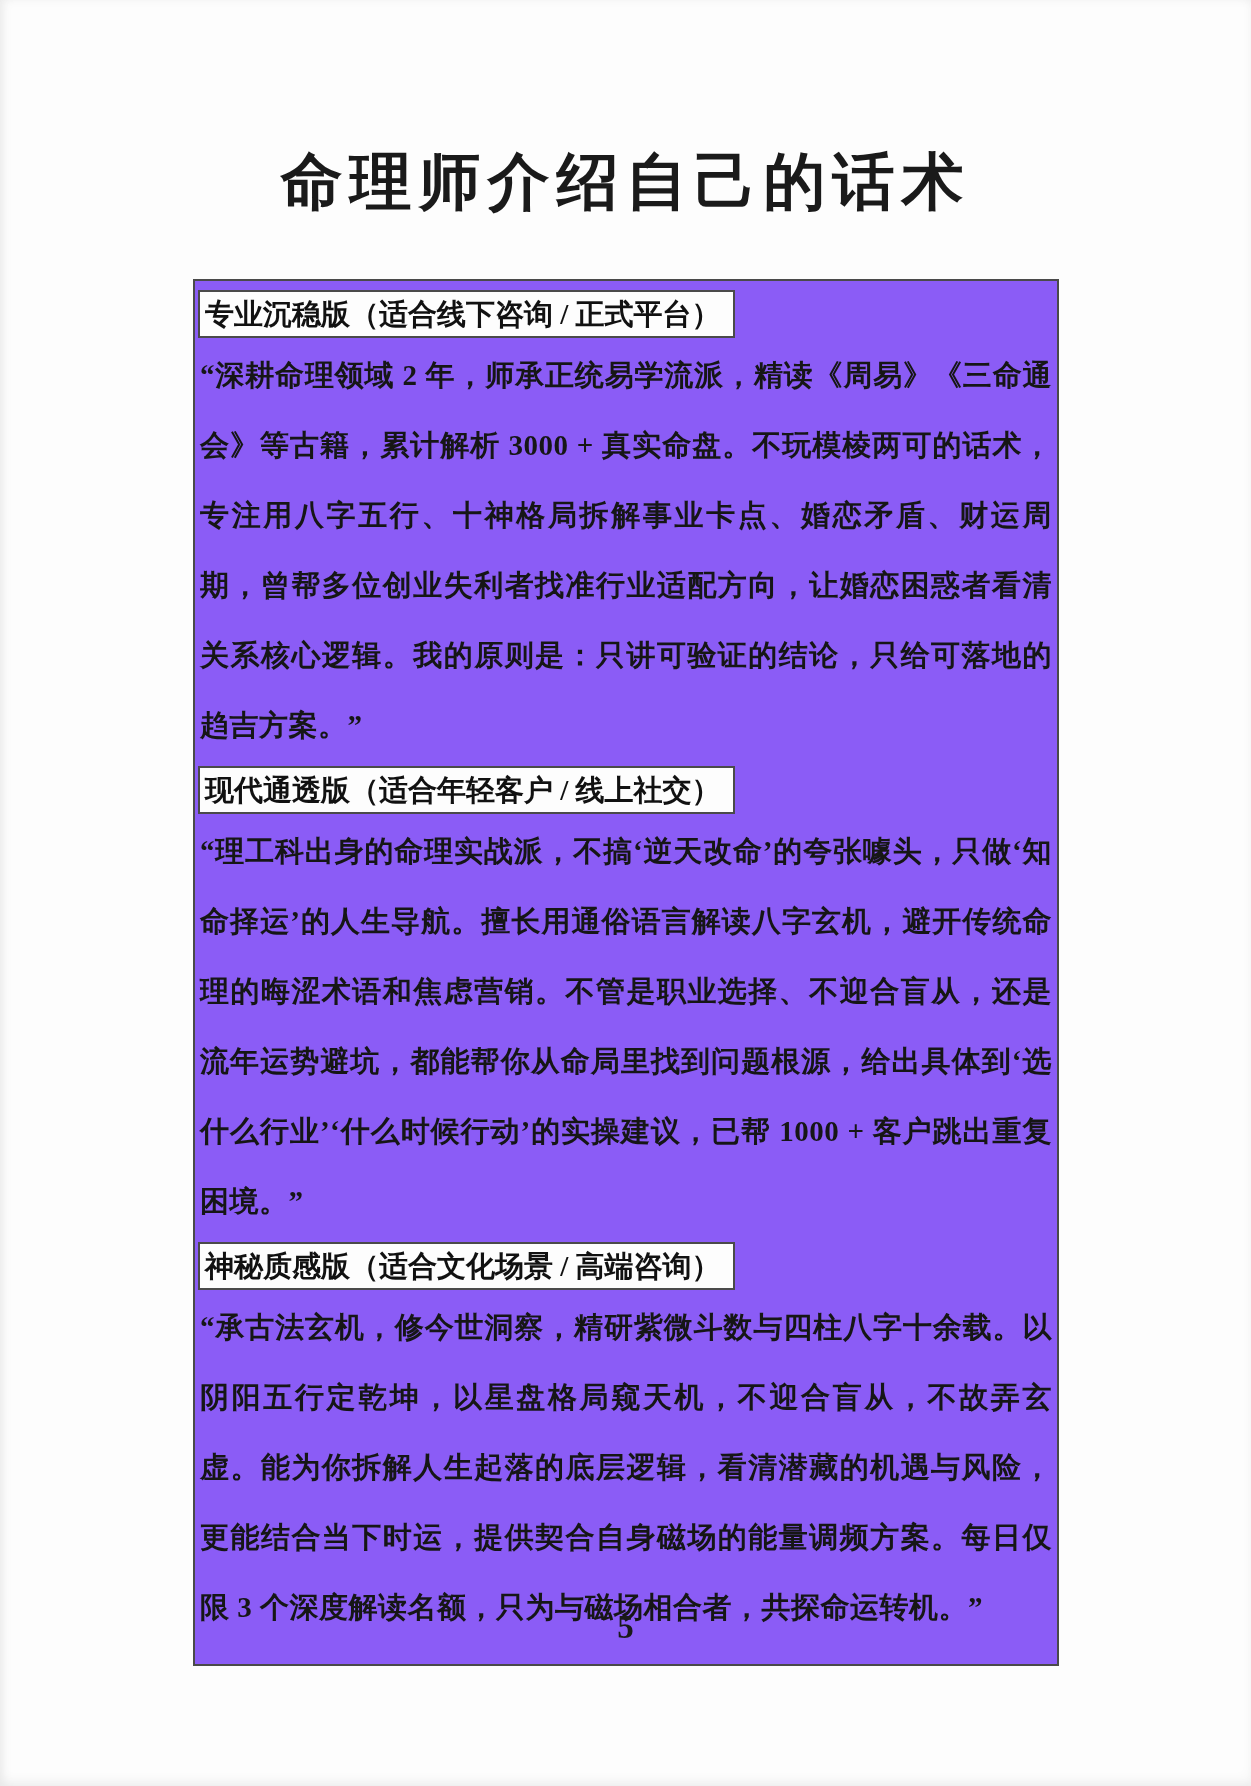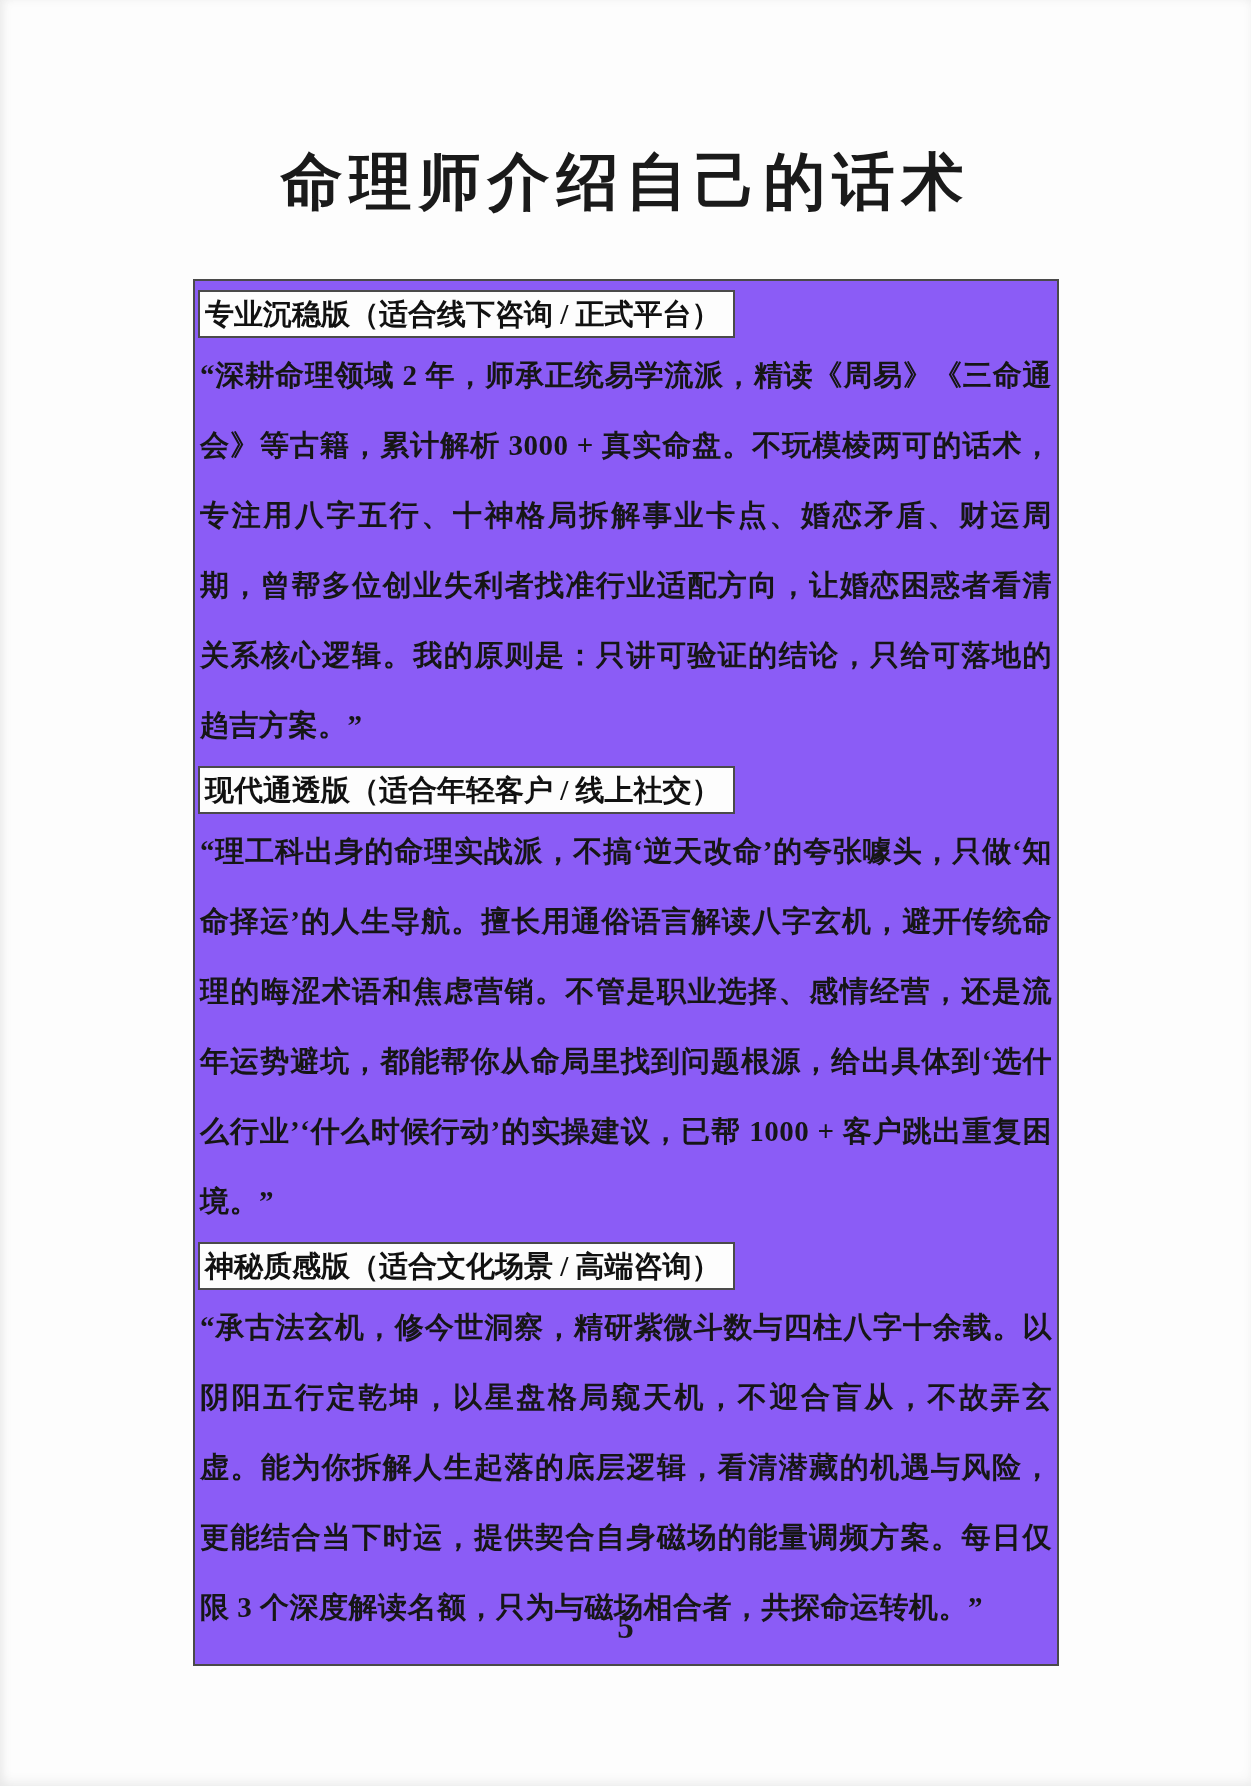--- a/index.html
+++ b/index.html
@@ -82,21 +82,21 @@
 
   <div class="content-box">
 
     <div class="section">
       <div class="section-heading">专业沉稳版（适合线下咨询 / 正式平台）</div>
       <div class="section-body">“深耕命理领域 2 年，师承正统易学流派，精读《周易》《三命通会》等古籍，累计解析 3000 + 真实命盘。不玩模棱两可的话术，专注用八字五行、十神格局拆解事业卡点、婚恋矛盾、财运周期，曾帮多位创业失利者找准行业适配方向，让婚恋困惑者看清关系核心逻辑。我的原则是：只讲可验证的结论，只给可落地的趋吉方案。”</div>
     </div>
 
     <div class="section">
       <div class="section-heading">现代通透版（适合年轻客户 / 线上社交）</div>
-      <div class="section-body">“理工科出身的命理实战派，不搞‘逆天改命’的夸张噱头，只做‘知命择运’的人生导航。擅长用通俗语言解读八字玄机，避开传统命理的晦涩术语和焦虑营销。不管是职业选择、感情经营，还是流年运势避坑，都能帮你从命局里找到问题根源，给出具体到‘选什么行业’‘什么时候行动’的实操建议，已帮 1000 + 客户跳出重复困境。”</div>
+      <div class="section-body">“理工科出身的命理实战派，不搞‘逆天改命’的夸张噱头，只做‘知命择运’的人生导航。擅长用通俗语言解读八字玄机，避开传统命理的晦涩术语和焦虑营销。不管是职业选择、不迎合盲从，还是流年运势避坑，都能帮你从命局里找到问题根源，给出具体到‘选什么行业’‘什么时候行动’的实操建议，已帮 1000 + 客户跳出重复困境。”</div>
     </div>
 
     <div class="section">
       <div class="section-heading">神秘质感版（适合文化场景 / 高端咨询）</div>
       <div class="section-body">“承古法玄机，修今世洞察，精研紫微斗数与四柱八字十余载。以阴阳五行定乾坤，以星盘格局窥天机，不迎合盲从，不故弄玄虚。能为你拆解人生起落的底层逻辑，看清潜藏的机遇与风险，更能结合当下时运，提供契合自身磁场的能量调频方案。每日仅限 3 个深度解读名额，只为与磁场相合者，共探命运转机。”</div>
     </div>
 
 
   </div>
 

